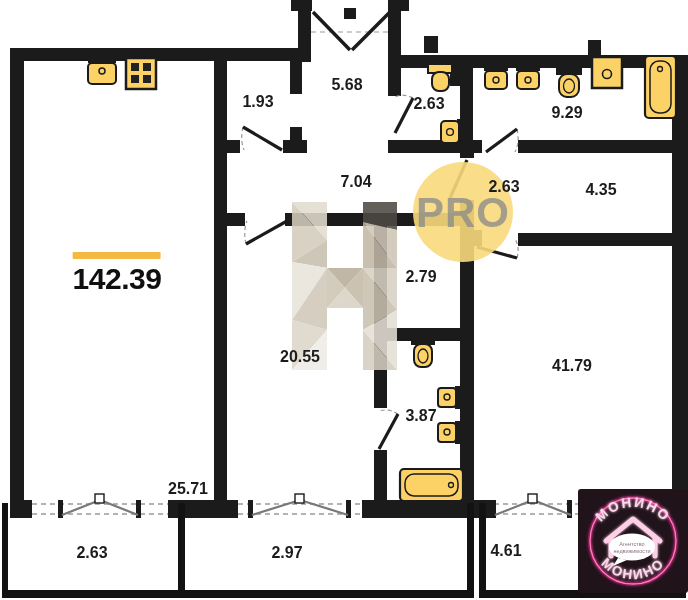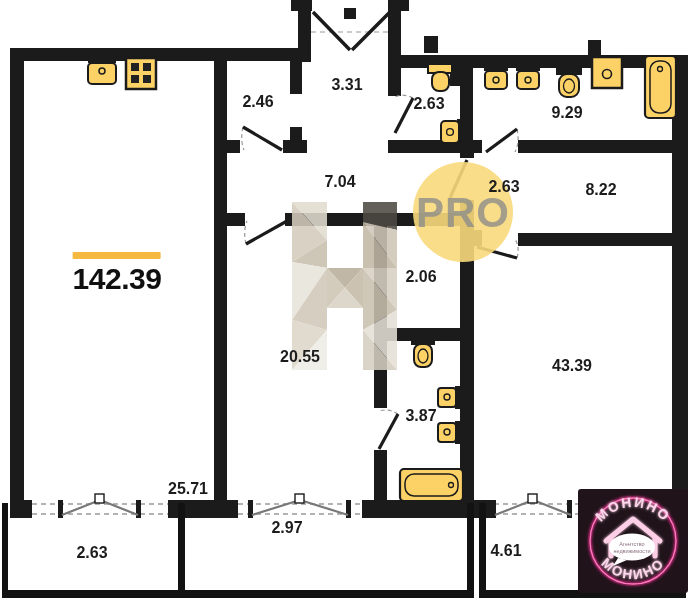--- a/index.html
+++ b/index.html
@@ -239,34 +239,34 @@
     <polygon points="345,288 363,268 363,308" fill="#c4baa8"></polygon>
     <polygon points="327,308 345,288 363,308" fill="#d9d2c4"></polygon>
   </g>
 
   <g>
     <circle cx="463" cy="212" r="50" fill="#f8d97c" opacity="0.9"></circle>
     <text x="463" y="227" text-anchor="middle" font-family="Liberation Sans, sans-serif" font-size="42" font-weight="bold" fill="#8e8e8a" opacity="0.8" letter-spacing="1">PRO</text>
   </g>
 </svg>
 
-  <div class="rlabel" style="left:347px;top:85px">3.31</div>
-  <div class="rlabel" style="left:258px;top:102px">2.46</div>
+  <div class="rlabel" style="left:347px;top:85px">5.68</div>
+  <div class="rlabel" style="left:258px;top:102px">1.93</div>
   <div class="rlabel" style="left:429px;top:104px">2.63</div>
   <div class="rlabel" style="left:567px;top:113px">9.29</div>
-  <div class="rlabel" style="left:340px;top:182px">7.04</div>
+  <div class="rlabel" style="left:356px;top:182px">7.04</div>
   <div class="rlabel" style="left:504px;top:187px">2.63</div>
-  <div class="rlabel" style="left:601px;top:190px">8.22</div>
-  <div class="rlabel" style="left:421px;top:277px">2.06</div>
+  <div class="rlabel" style="left:601px;top:190px">4.35</div>
+  <div class="rlabel" style="left:421px;top:277px">2.79</div>
   <div class="rlabel" style="left:300px;top:357px">20.55</div>
   <div class="rlabel" style="left:421px;top:416px">3.87</div>
-  <div class="rlabel" style="left:572px;top:366px">43.39</div>
+  <div class="rlabel" style="left:572px;top:366px">41.79</div>
   <div class="rlabel" style="left:188px;top:489px">25.71</div>
   <div class="rlabel" style="left:92px;top:553px">2.63</div>
-  <div class="rlabel" style="left:287px;top:528px">2.97</div>
+  <div class="rlabel" style="left:287px;top:553px">2.97</div>
   <div class="rlabel" style="left:506px;top:551px">4.61</div>
 
   <div class="total">
     <div class="accent-line"></div>
     <div class="total-value">142.39</div>
   </div>
 
   <div class="logo">
     <svg width="110" height="104" viewBox="0 0 110 104">
       <defs>

